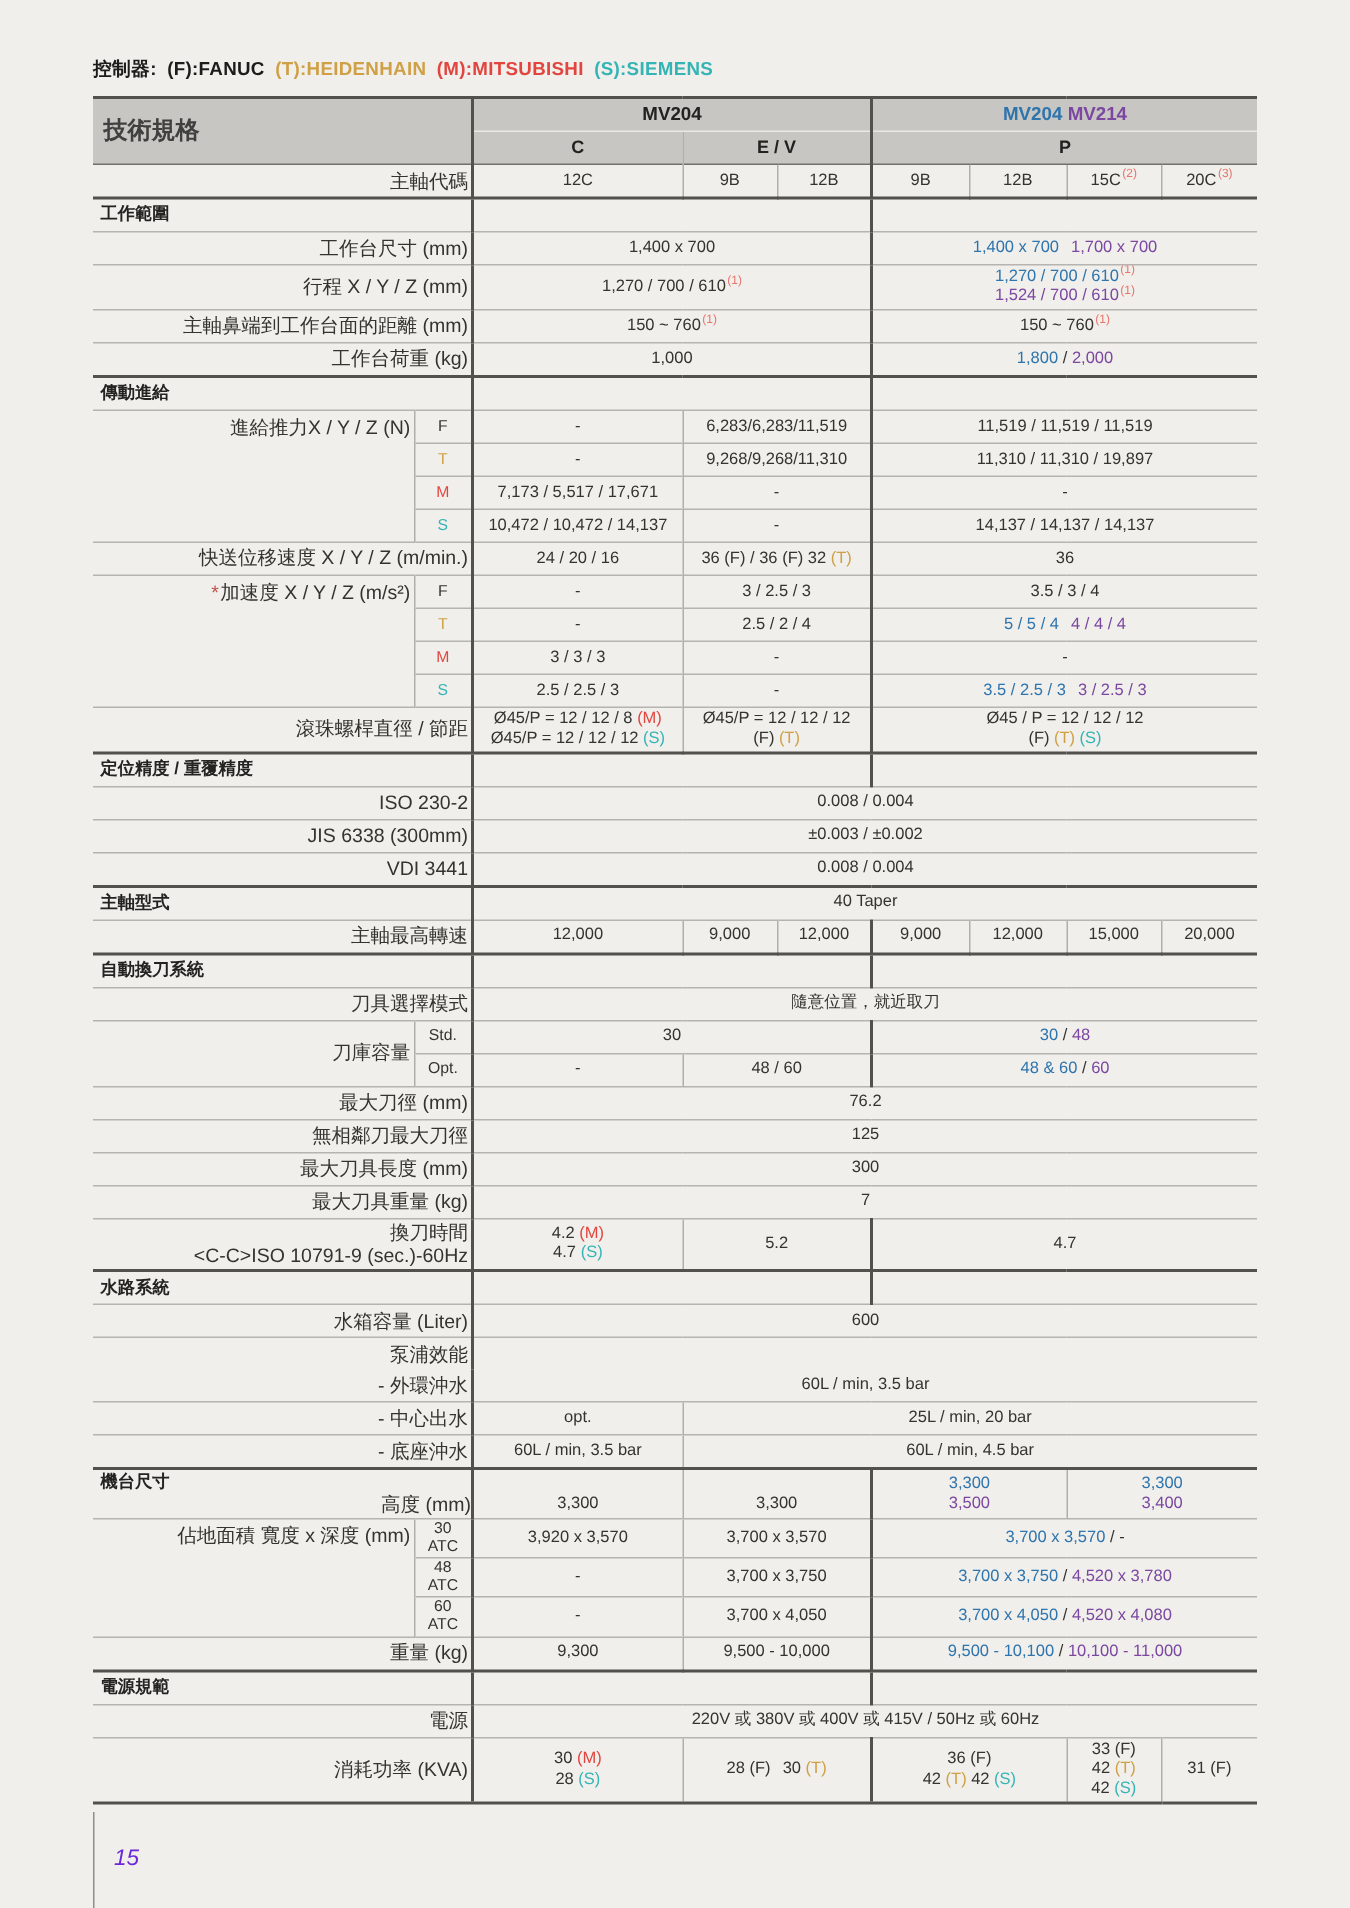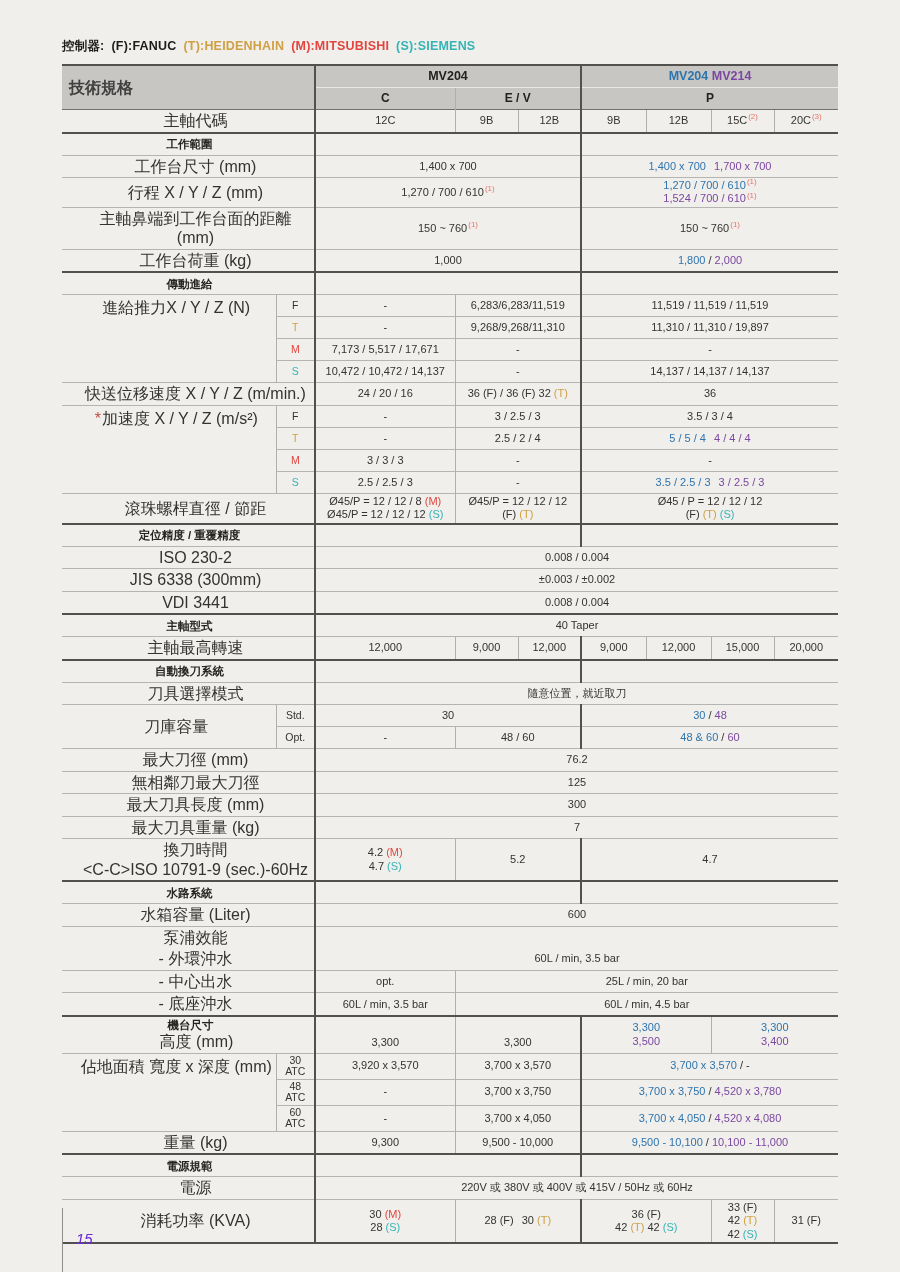--- a/index.html
+++ b/index.html
@@ -8,22 +8,22 @@
   .cbar{position:absolute;left:62px;top:38px;font-size:12.5px;font-weight:bold;color:#1d1c1a;letter-spacing:.2px}
   .cbar span{margin-right:7px}
   .or{color:#cfa045}.rd{color:#e2453f}.tl{color:#35b4b6}
   .b{color:#2e74ad}.pu{color:#7b47a0}
   table{position:absolute;left:62px;top:64px;width:776px;border-collapse:collapse;table-layout:fixed;font-size:11px;color:#343330}
   td{padding:1px 2px;height:19px;text-align:center;line-height:1.22;vertical-align:middle;overflow:hidden}
   .g{background:#c7c6c2}
   .t1{font-size:16px;font-weight:bold;text-align:left;padding-left:7px;color:#404040}
   .grp{font-weight:bold;font-size:12.5px;color:#232220}
   .sh{font-weight:bold;font-size:12px;color:#232220}
-  .lb{text-align:center;padding-left:17px;font-size:16px}
-  .ls{text-align:center;padding-left:5px;font-weight:bold;font-size:11.5px;color:#242321}
+  .lb{text-align:right;padding-left:17px;font-size:13px}
+  .ls{text-align:left;padding-left:5px;font-weight:bold;font-size:11.5px;color:#242321}
   .sb{font-size:10.5px;line-height:1.1}
   .vd{border-left:2px solid #52514e}
   .vl{border-left:1px solid #b0afab}
   tr.h1 td{border-top:2px solid #52514e}
   tr.h2 td{border-top:1px solid #e9e8e4}
   tr.cd td{border-top:1px solid #71706d}
   tr.bt td{border-top:2px solid #52514e}
   tr.bn td{border-top:1px solid #b5b4b0}
   tr.last td{border-bottom:2px solid #52514e}
   sup.s{color:#e8756c;font-size:8px;vertical-align:super;line-height:0;margin-left:1px}

